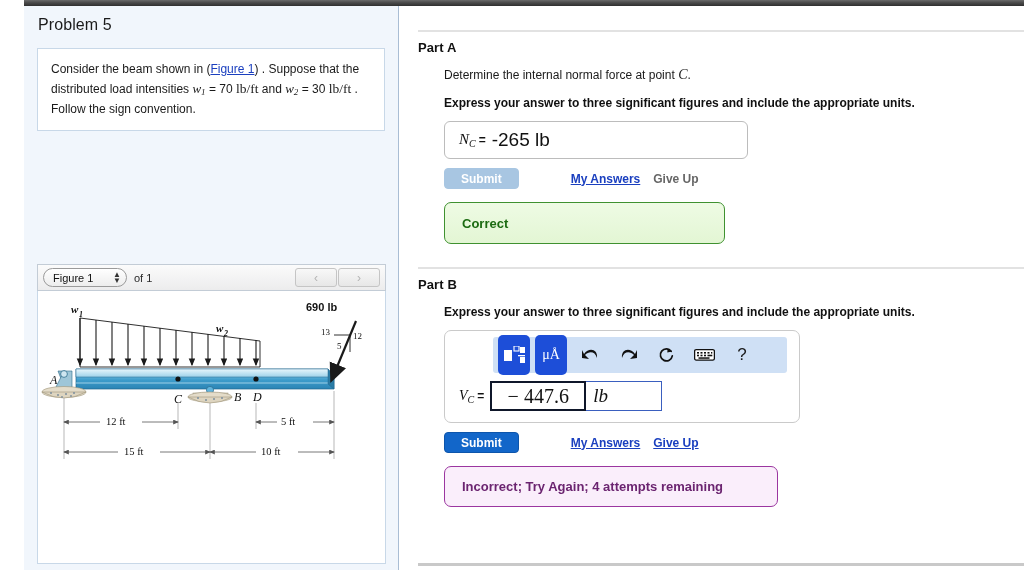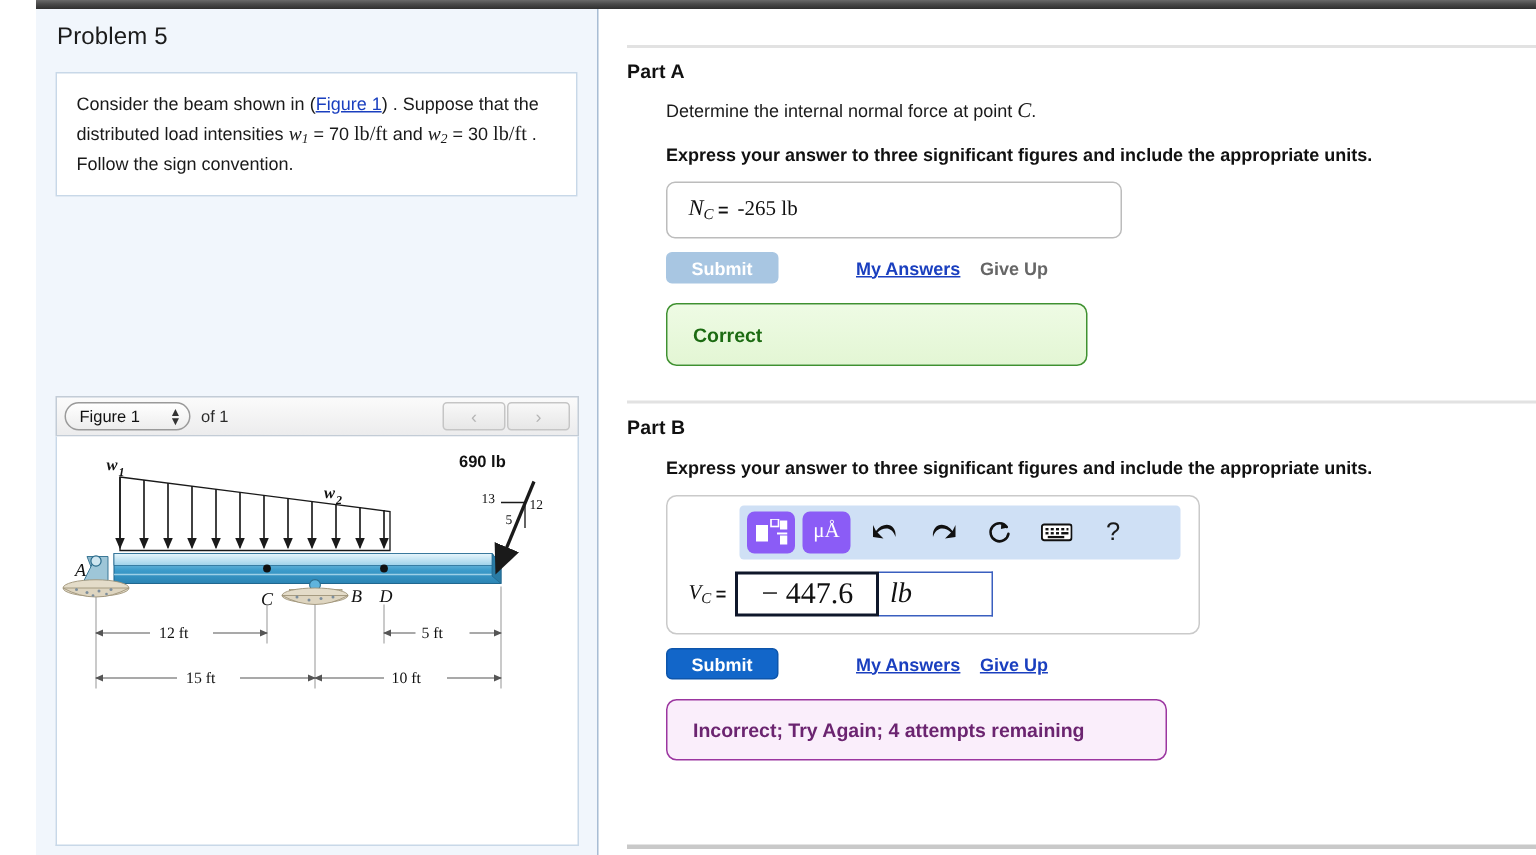--- a/index.html
+++ b/index.html
@@ -99,21 +99,21 @@
 
   
   .ansbox-a {
     margin-top: 11px; width: 304px; height: 38px;
     border: 1px solid #bcbcbc; border-radius: 6px; background: #fff;
     display: flex; align-items: center; padding-left: 14px;
   }
   .var-lbl { font-family: "Liberation Serif", serif; font-style: italic; font-size: 15px; color:#111; }
   .var-lbl .vsub { font-size: 10px; vertical-align: -3px; }
   .eqsign { margin: 0 6px 0 3px; font-size: 12px; font-weight: bold; color:#111; }
-  .a-value { font-family: Liberation Serif, serif; font-size: 14px; color: #111; }
+  .a-value { font-family: Liberation Sans, sans-serif; font-size: 19px; color: #111; }
 
   .btnrow { display: flex; align-items: center; margin-top: 9px; }
   .btn-submit {
     height: 21px; padding: 0 16px; border-radius: 4px;
     font-size: 12px; font-weight: bold; color: #ffffff;
     display: flex; align-items: center; justify-content: center;
     cursor: pointer; border: 1px solid transparent;
   }
   .btn-disabled { background: #a8c6e2; border-color:#a8c6e2; }
   .btn-active { background: #1266c9; border-color:#0d55ab; }
@@ -140,21 +140,21 @@
     margin-top: 11px; width: 356px; height: 93px;
     border: 1px solid #cacaca; border-radius: 7px; background: #fff;
     position: relative;
   }
   .math-toolbar {
     position: absolute; left: 48px; top: 6px; width: 294px; height: 36px;
     background: #cfe0f5; border-radius: 3px;
     display: flex; align-items: center; padding-left: 5px; gap: 2px;
   }
   .tb-key {
-    width: 32px; height: 28px; background: #8b5cf6; border-radius: 5px;
+    width: 32px; height: 40px; background: #1d4ed8; border-radius: 5px;
     display: flex; align-items: center; justify-content: center;
     cursor: pointer; margin-right: 3px;
   }
   .tb-icon {
     width: 36px; height: 28px; display: flex; align-items: center; justify-content: center;
     cursor: pointer; color: #1a1a1a; font-size: 15px;
   }
   .tb-mua { color:#fff; font-family:"Liberation Serif", serif; font-size: 14px; }
   .mathrow {
     position: absolute; left: 14px; top: 50px;

